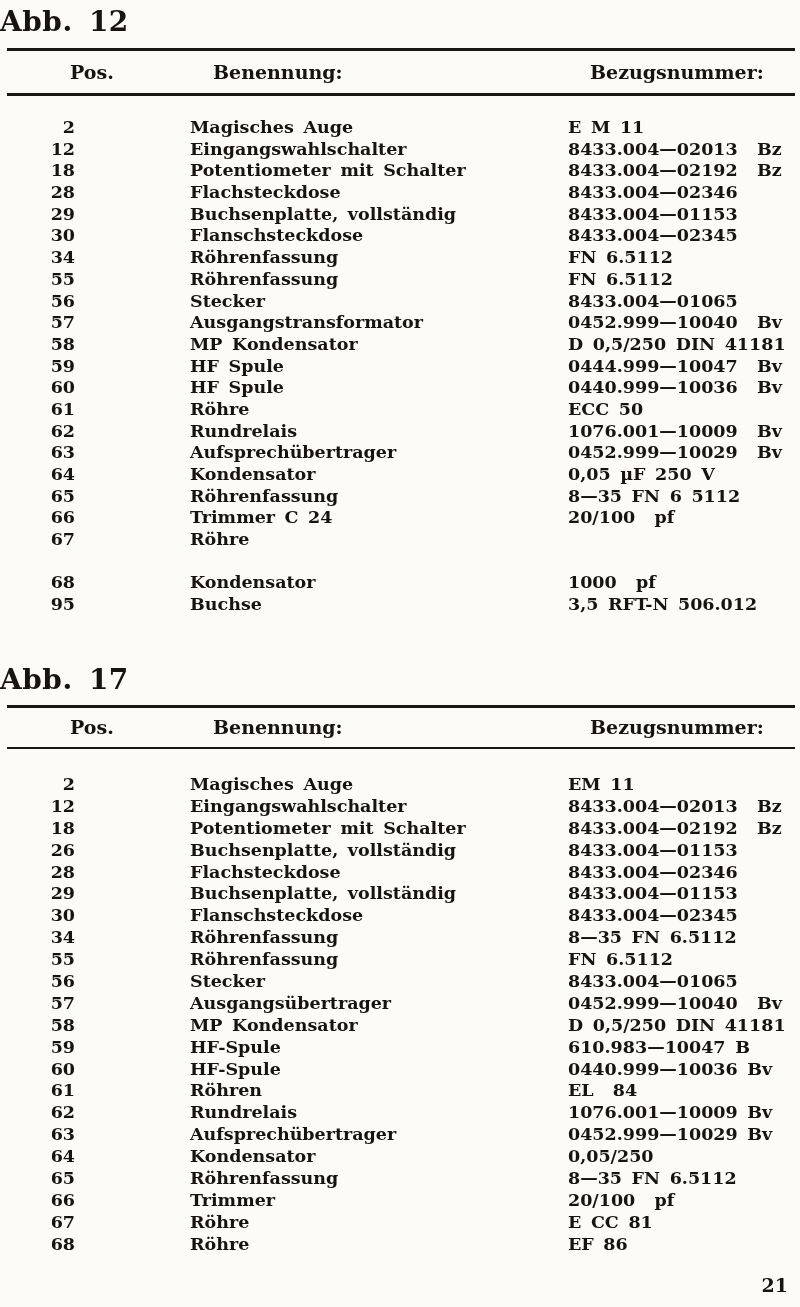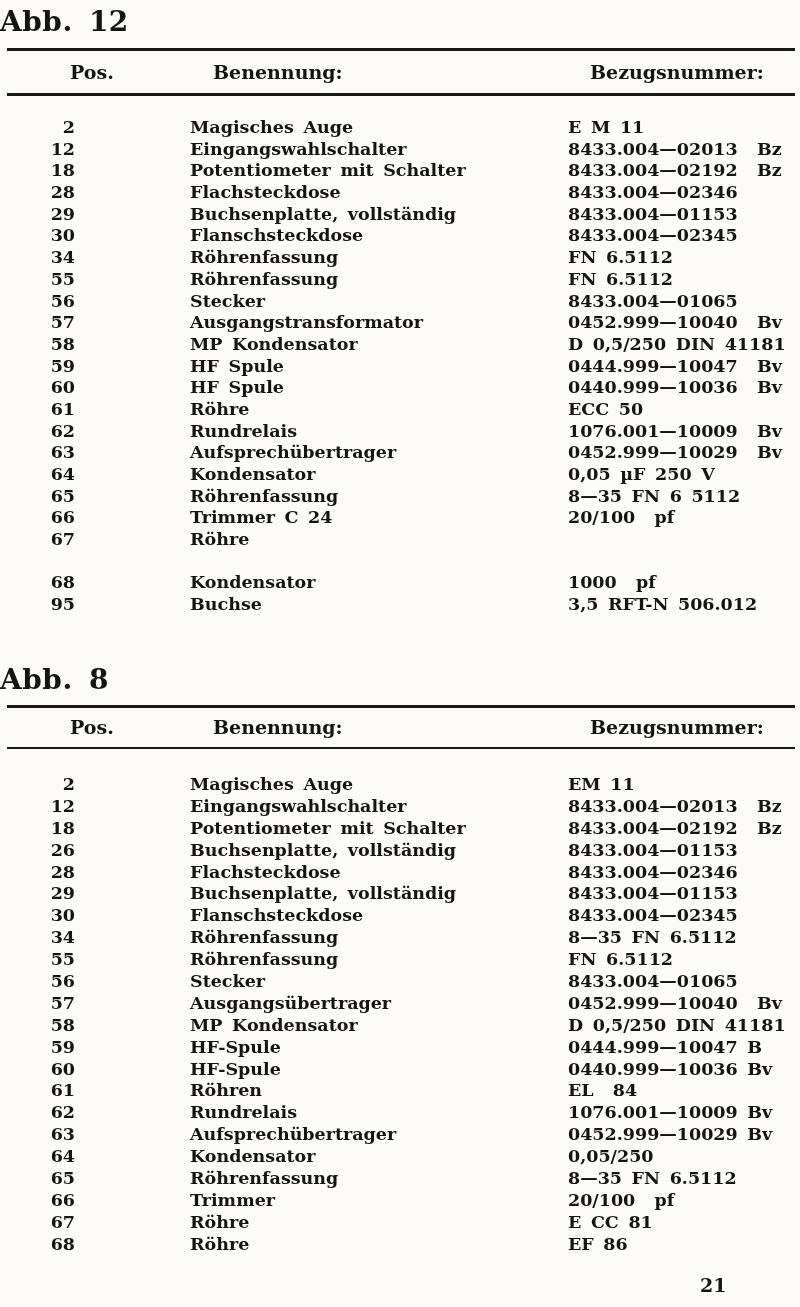--- a/index.html
+++ b/index.html
@@ -51,21 +51,21 @@
     word-spacing: 3.5px;
   }
   #t2-body .trow { height: 21.9px; line-height: 21.9px; }
   .c-pos  { position: absolute; left: 18px; width: 57px; text-align: right; }
   .c-name { position: absolute; left: 162px; white-space: pre; margin-left: 28px; }
   .c-ref  { position: absolute; left: 568px; white-space: pre; }
   .page-number {
     position: absolute;
     top: 1274px; left: 700px;
     width: 88px;
-    text-align: left;
+    text-align: right;
     font-size: 19px;
   }
 </style>
 </head>
 <body>
 
 <div class="page">
 
   <h1 class="table-title" id="t1-title">Abb. 12</h1>
 
@@ -186,21 +186,21 @@
         <span class="c-name">Kondensator</span>
         <span class="c-ref">1000  pf</span>
       </div>
       <div class="trow">
         <span class="c-pos">95</span>
         <span class="c-name">Buchse</span>
         <span class="c-ref">3,5 RFT-N 506.012</span>
       </div>
     </div>
 
-  <h1 class="table-title" id="t2-title">Abb. 8</h1>
+  <h1 class="table-title" id="t2-title">Abb. 17</h1>
 
   <div class="thead" id="t2-head">
     <span class="h-pos">Pos.</span>
     <span class="h-name">Benennung:</span>
     <span class="h-ref">Bezugsnummer:</span>
   </div>
 
   <div class="tbody" id="t2-body">
       <div class="trow">
         <span class="c-pos">2</span>
@@ -258,21 +258,21 @@
         <span class="c-ref">0452.999—10040  Bv</span>
       </div>
       <div class="trow">
         <span class="c-pos">58</span>
         <span class="c-name">MP Kondensator</span>
         <span class="c-ref">D 0,5/250 DIN 41181</span>
       </div>
       <div class="trow">
         <span class="c-pos">59</span>
         <span class="c-name">HF-Spule</span>
-        <span class="c-ref">0444.999—10047 B</span>
+        <span class="c-ref">610.983—10047 B</span>
       </div>
       <div class="trow">
         <span class="c-pos">60</span>
         <span class="c-name">HF-Spule</span>
         <span class="c-ref">0440.999—10036 Bv</span>
       </div>
       <div class="trow">
         <span class="c-pos">61</span>
         <span class="c-name">Röhren</span>
         <span class="c-ref">EL  84</span>

